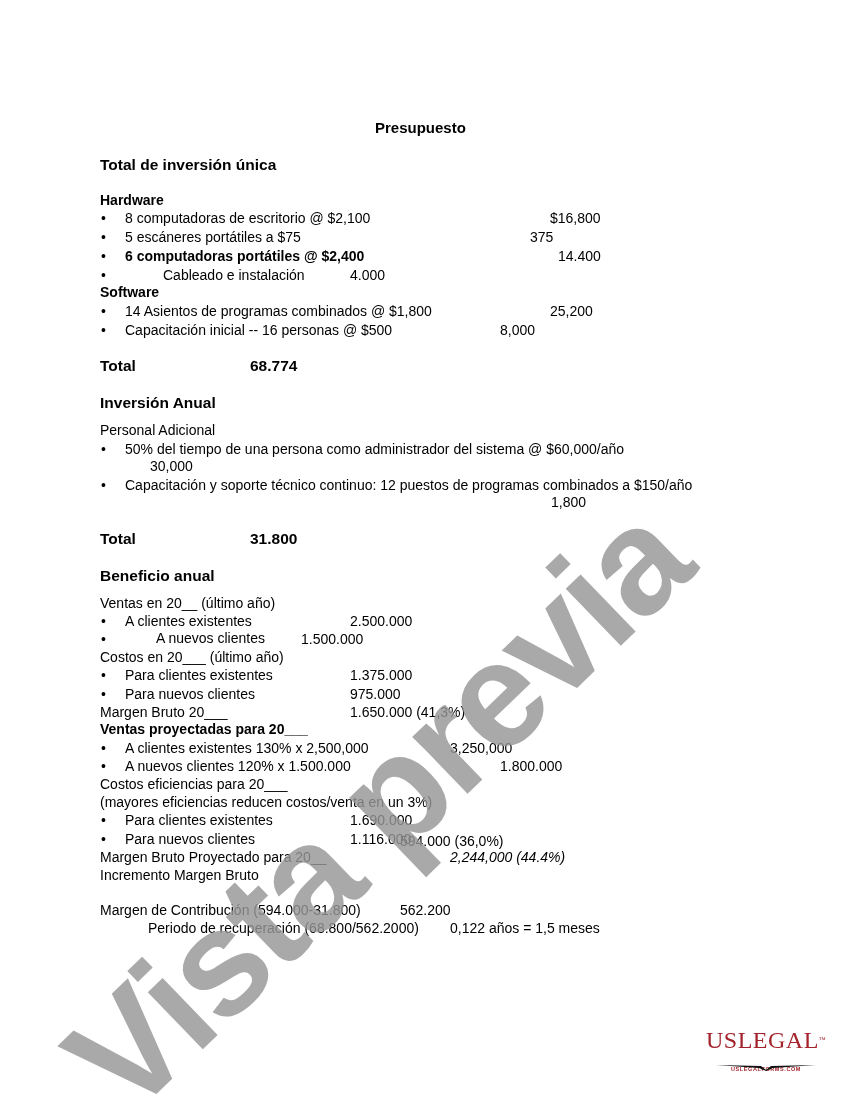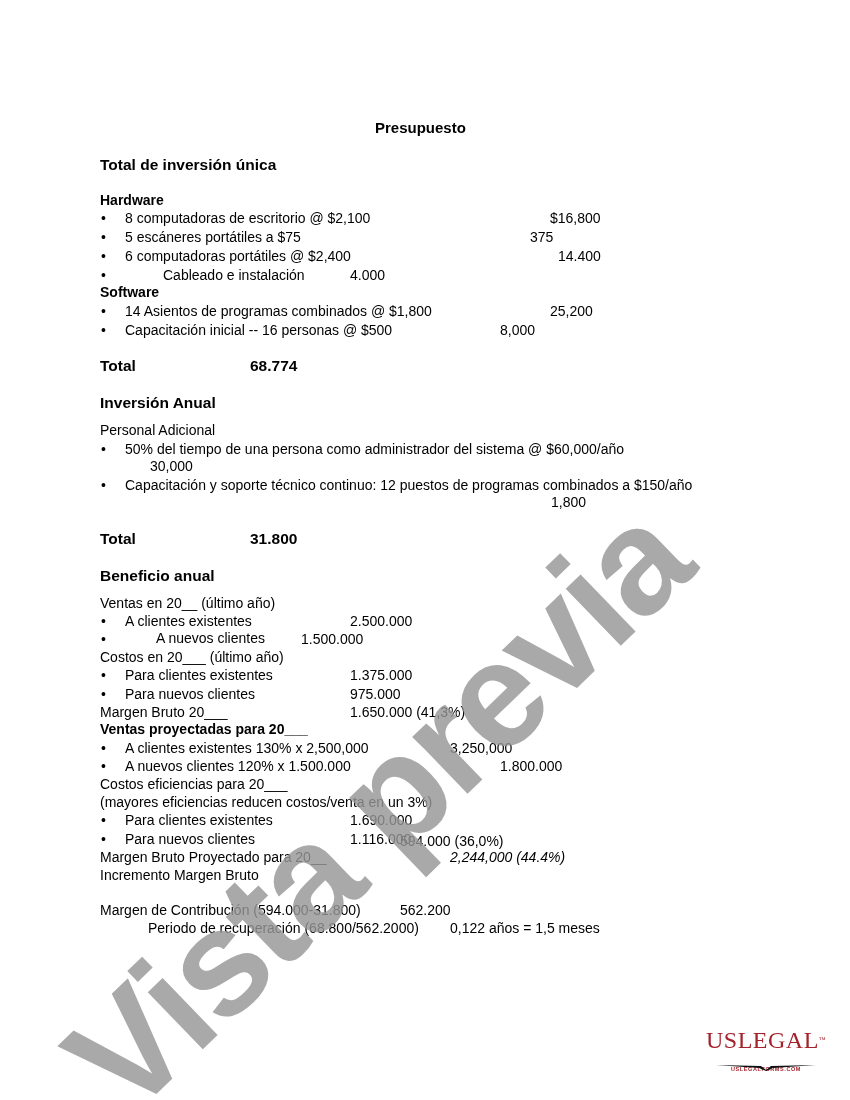--- a/index.html
+++ b/index.html
@@ -38,21 +38,21 @@
 
 <span class="bullet" style="left:101px; top:210px;">•</span>
 <div class="line" style="left:125px; top:210px;">8 computadoras de escritorio @ $2,100</div>
 <div class="line" style="left:550px; top:210px;">$16,800</div>
 
 <span class="bullet" style="left:101px; top:229px;">•</span>
 <div class="line" style="left:125px; top:229px;">5 escáneres portátiles a $75</div>
 <div class="line" style="left:530px; top:229px;">375</div>
 
 <span class="bullet" style="left:101px; top:248px;">•</span>
-<div class="line" style="left:125px; top:248px;">6 computadoras portátiles @ $2,400</div>
+<div class="line" style="left:125px; top:248px;font-weight:bold;">6 computadoras portátiles @ $2,400</div>
 <div class="line" style="left:558px; top:248px;">14.400</div>
 
 <span class="bullet" style="left:101px; top:267px;">•</span>
 <div class="line" style="left:125px; top:267px;margin-left:38px;">Cableado e instalación</div>
 <div class="line" style="left:350px; top:267px;">4.000</div>
 
 <div class="line b" style="left:100px; top:284px;">Software</div>
 
 <span class="bullet" style="left:101px; top:303px;">•</span>
 <div class="line" style="left:125px; top:303px;">14 Asientos de programas combinados @ $1,800</div>

